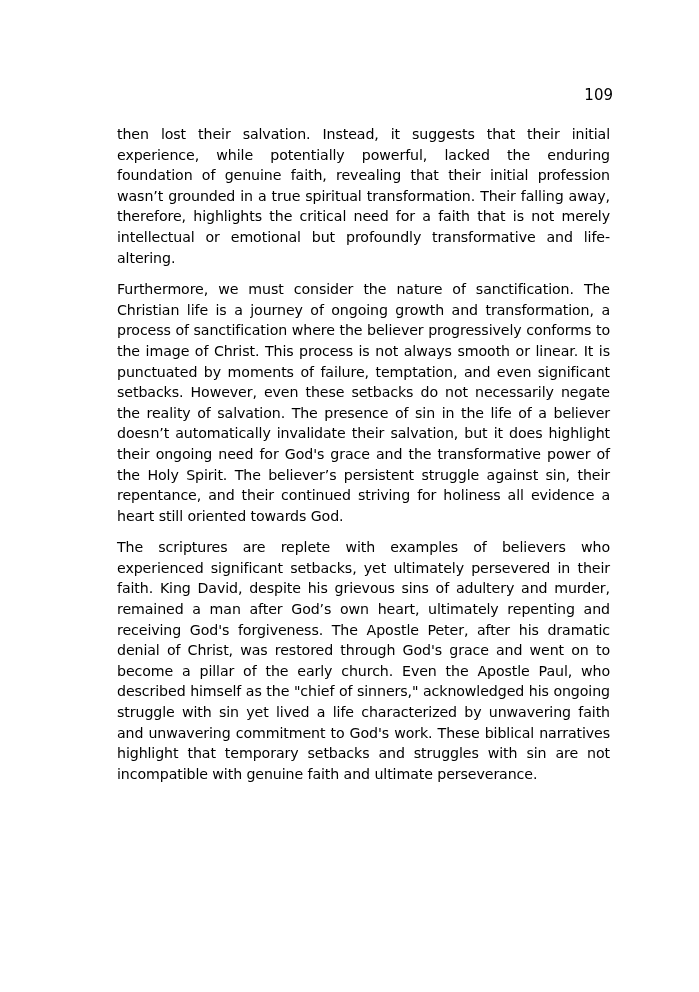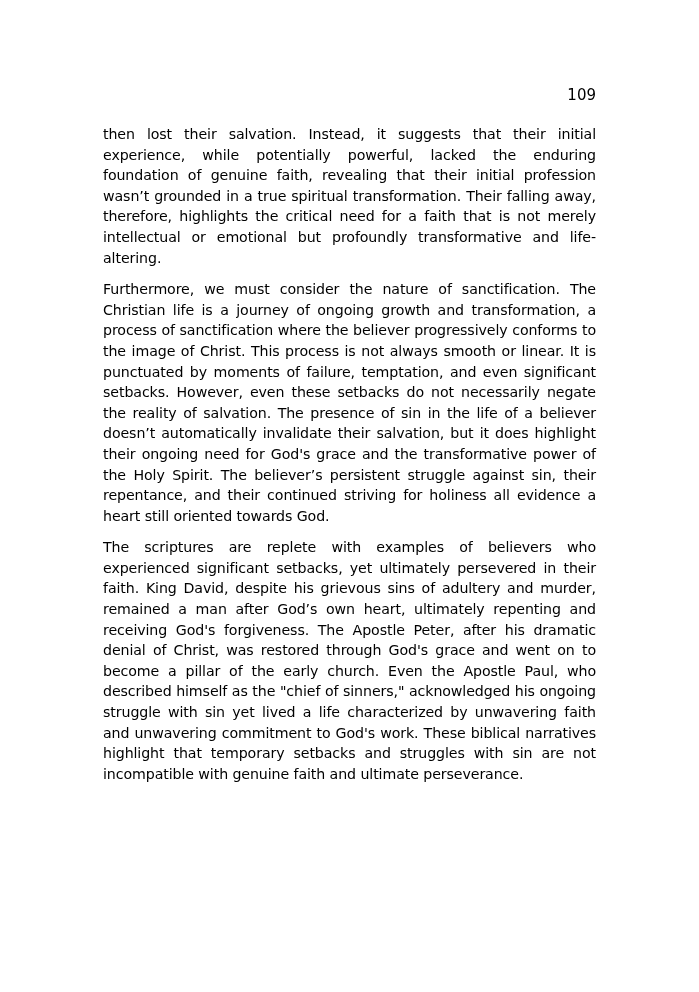--- a/index.html
+++ b/index.html
@@ -11,28 +11,28 @@
       width: 699px;
       height: 992px;
       position: relative;
       overflow: hidden;
       font-family: "DejaVu Sans", sans-serif;
       color: #000000;
     }
     .page-number {
       position: absolute;
       top: 85px;
-      right: 103px;
+      right: 86px;
       font-size: 15px;
       line-height: 20px;
     }
     .content {
       position: absolute;
       top: 124px;
-      left: 103px;
+      left: 117px;
       width: 493px;
     }
     .content p {
       margin: 0 0 11px 0;
       font-size: 14.2px;
       line-height: 20.6px;
       text-align: justify;
       letter-spacing: -0.1px;
     }
   </style>

